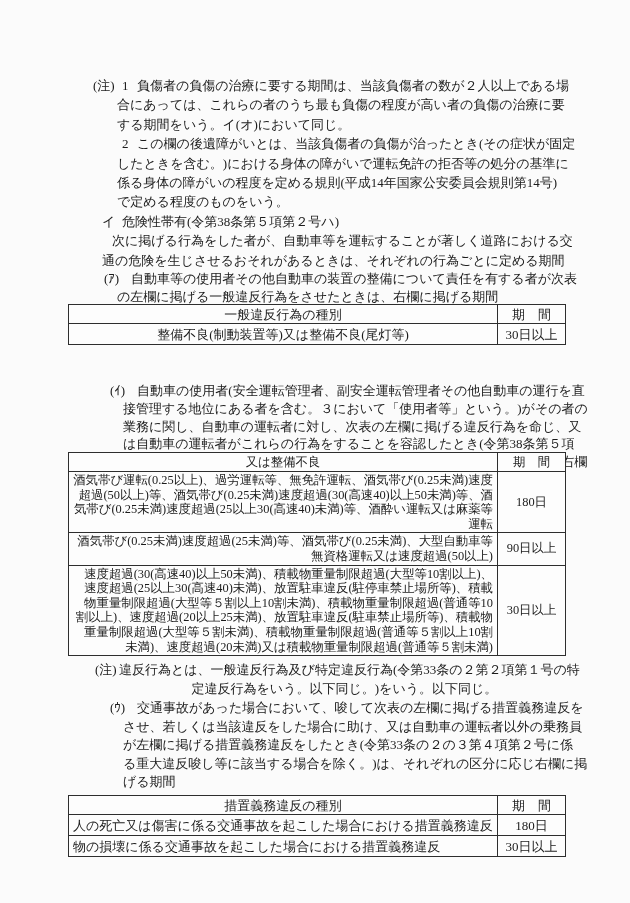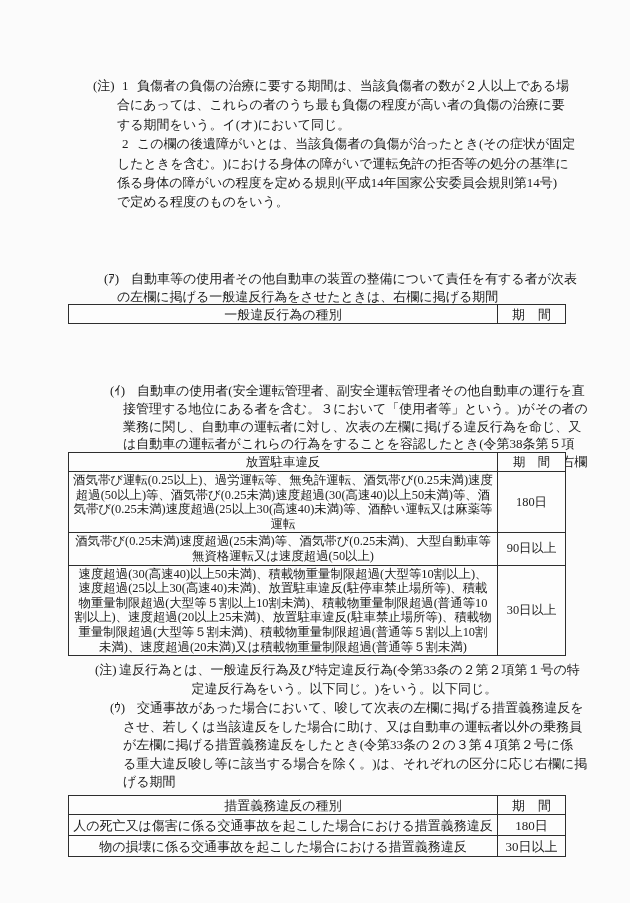--- a/index.html
+++ b/index.html
@@ -33,75 +33,84 @@
     border:1px solid #2e2e2e;
     font-weight:normal;
     padding:0 4px;
     overflow:hidden;
   }
   table.doc th{text-align:center;height:18px;line-height:17px;}
   col.c-kind{width:429px;}
   col.c-period{width:68px;}
   .t-center td{text-align:center;height:20px;line-height:19px;}
   table.t2{font-size:12.4px;}
-  table.t2 td.kind{text-align:center;line-height:14.6px;padding:1px 4px;white-space:normal;}
+  table.t2 td.kind{text-align:right;line-height:14.6px;padding:1px 4px;white-space:normal;}
   table.t2 td.period{text-align:center;}
-  table.t3 td.kind{text-align:center;height:20px;line-height:19px;}
+  table.t3 td.kind{text-align:left;height:20px;line-height:19px;}
   table.t3 td.period{text-align:center;height:20px;line-height:19px;}
 </style>
 </head>
 <body>
 
 <div class="page">
 
   <div class="blk" style="top:76px;left:93px;">
     <div class="line"><span class="lbl">(注)</span><span class="num">1</span><span>負傷者の負傷の治療に要する期間は、当該負傷者の数が２人以上である場</span></div>
     <div class="line ind-a">合にあっては、これらの者のうち最も負傷の程度が高い者の負傷の治療に要</div>
     <div class="line ind-a">する期間をいう。イ(オ)において同じ。</div>
     <div class="line"><span class="sp-lbl"></span><span class="num">2</span><span>この欄の後遺障がいとは、当該負傷者の負傷が治ったとき(その症状が固定</span></div>
     <div class="line ind-a">したときを含む。)における身体の障がいで運転免許の拒否等の処分の基準に</div>
     <div class="line ind-a">係る身体の障がいの程度を定める規則(平成14年国家公安委員会規則第14号)</div>
     <div class="line ind-a">で定める程度のものをいう。</div>
   </div>
 
+  <div class="blk" style="top:212px;left:102px;">
+    <div class="line"><span class="ilbl">イ</span><span>危険性帯有(令第38条第５項第２号ハ)</span></div>
+    <div class="line i-first">次に掲げる行為をした者が、自動車等を運転することが著しく道路における交</div>
+    <div class="line">通の危険を生じさせるおそれがあるときは、それぞれの行為ごとに定める期間</div>
+  </div>
 
   <div class="blk" style="top:270px;left:104px;line-height:17.5px;">
     <div class="line"><span class="plbl">(ｱ)</span><span>自動車等の使用者その他自動車の装置の整備について責任を有する者が次表</span></div>
     <div class="line p-cont">の左欄に掲げる一般違反行為をさせたときは、右欄に掲げる期間</div>
   </div>
 
   <table class="doc t-center" style="top:304px;">
     <colgroup>
         <col class="c-kind">
         <col class="c-period">
       </colgroup>
     <tbody>
         <tr>
       <th>一般違反行為の種別</th>
       <th>期　間</th>
+    </tr>
+    <tr>
+      <td>整備不良(制動装置等)又は整備不良(尾灯等)</td>
+      <td>30日以上</td>
     </tr>
   </tbody>
     </table>
 
   <div class="blk" style="top:348px;left:110px;line-height:17.8px;margin-top:34px;">
     <div class="line"><span class="plbl">(ｲ)</span><span>自動車の使用者(安全運転管理者、副安全運転管理者その他自動車の運行を直</span></div>
     <div class="line p-cont">接管理する地位にある者を含む。３において「使用者等」という。)がその者の</div>
     <div class="line p-cont">業務に関し、自動車の運転者に対し、次表の左欄に掲げる違反行為を命じ、又</div>
     <div class="line p-cont">は自動車の運転者がこれらの行為をすることを容認したとき(令第38条第５項</div>
     <div class="line p-cont">第１号ロ又は第２号ロに該当する場合を除く。)は、それぞれの区分に応じ右欄</div>
   </div>
 
   <table class="doc t2" style="top:452px;">
     <colgroup>
         <col class="c-kind">
         <col class="c-period">
       </colgroup>
     <tbody>
         <tr>
-      <th>放置駐車違反</th>
+      <th>又は整備不良</th>
       <th>期　間</th>
     </tr>
     <tr>
       <td class="kind">酒気帯び運転(0.25以上)、過労運転等、無免許運転、酒気帯び(0.25未満)速度超過(50以上)等、酒気帯び(0.25未満)速度超過(30(高速40)以上50未満)等、酒気帯び(0.25未満)速度超過(25以上30(高速40)未満)等、酒酔い運転又は麻薬等運転</td>
       <td class="period">180日</td>
     </tr>
     <tr>
       <td class="kind">酒気帯び(0.25未満)速度超過(25未満)等、酒気帯び(0.25未満)、大型自動車等無資格運転又は速度超過(50以上)</td>
       <td class="period">90日以上</td>
     </tr>

